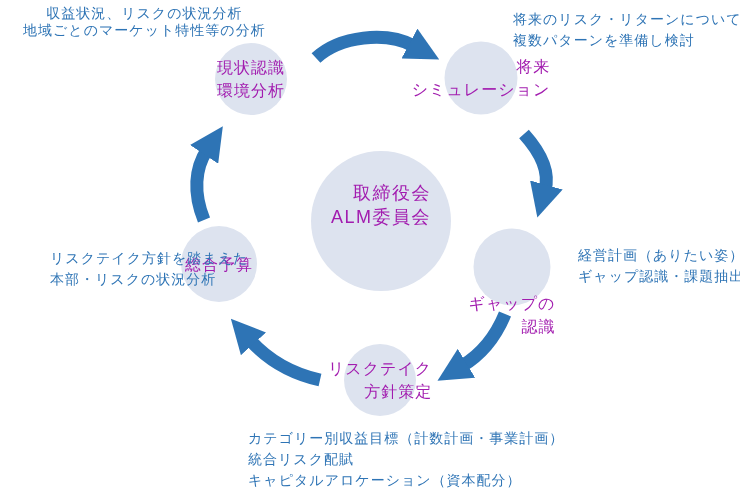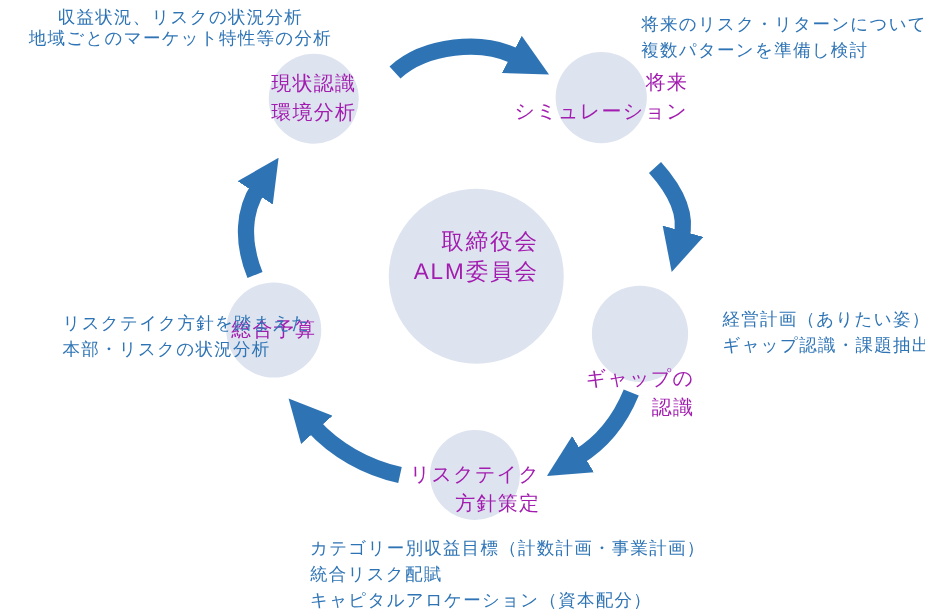--- a/index.html
+++ b/index.html
@@ -60,21 +60,21 @@
     <div>シミュレーション</div>
   </div>
 
   <div class="node-circle" style="left:512px; top:267px; width:77px; height:77px;"></div>
   <div class="node-label" style="left:512px; top:267px;margin-top:48px;">
     <div>ギャップの</div>
     <div>認識</div>
   </div>
 
   <div class="node-circle" style="left:380px; top:380px; width:72px; height:72px;"></div>
-  <div class="node-label" style="left:380px; top:380px;margin-top:12px;">
+  <div class="node-label" style="left:380px; top:380px;">
     <div>リスクテイク</div>
     <div>方針策定</div>
   </div>
 
   <div class="node-circle" style="left:219px; top:264px; width:76px; height:76px;"></div>
   <div class="node-label" style="left:219px; top:264px;">
     <div>総合予算</div>
   </div>
 
   <div class="annotation tight" style="left:23px; top:5px;">

